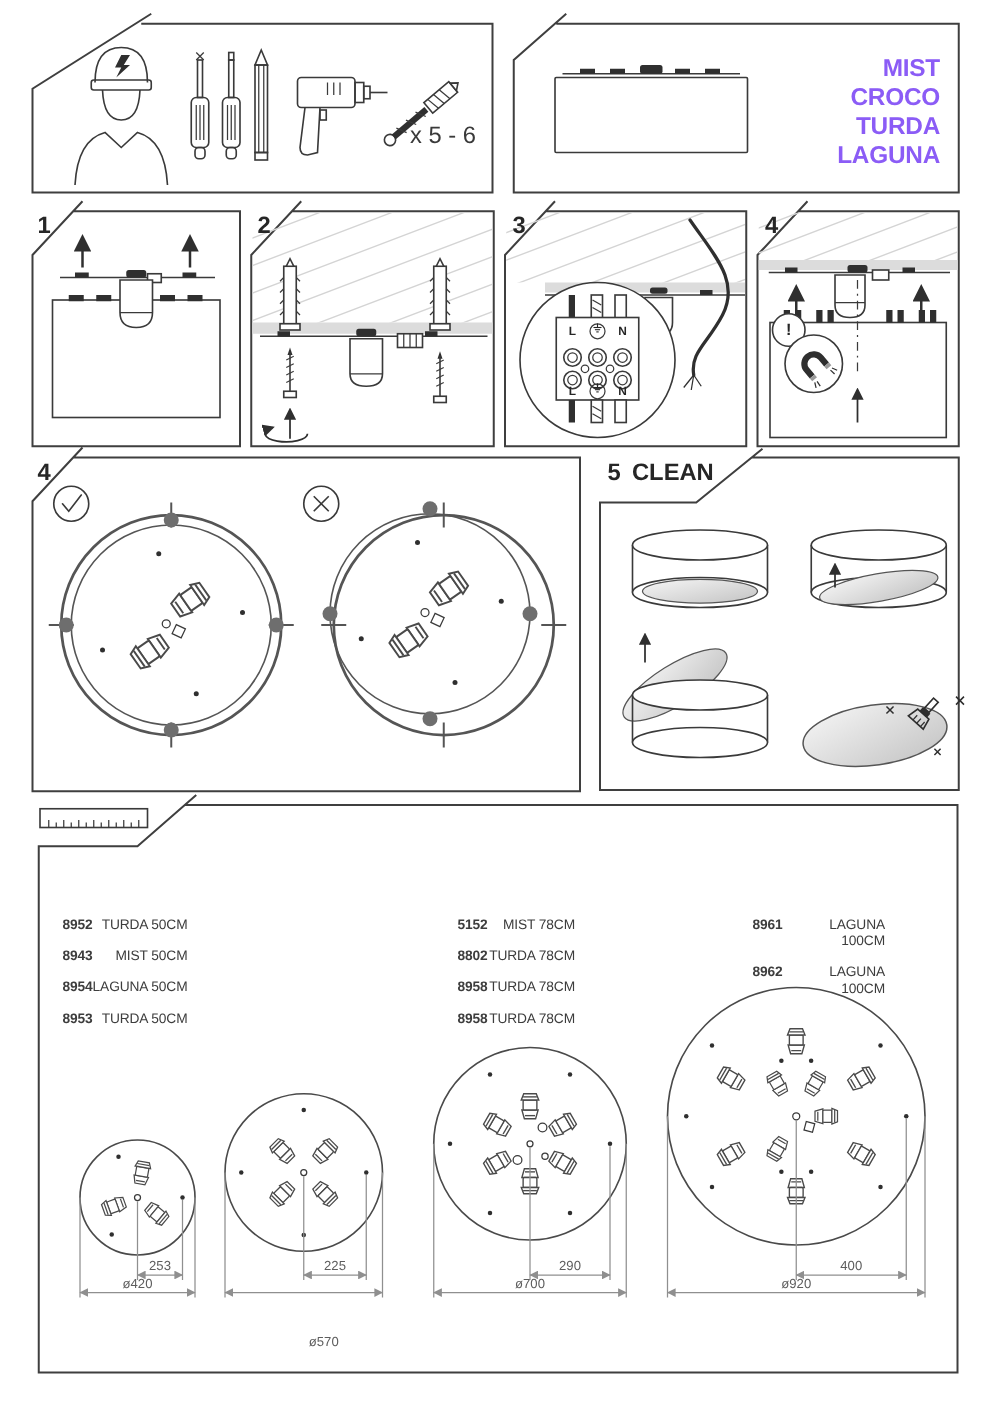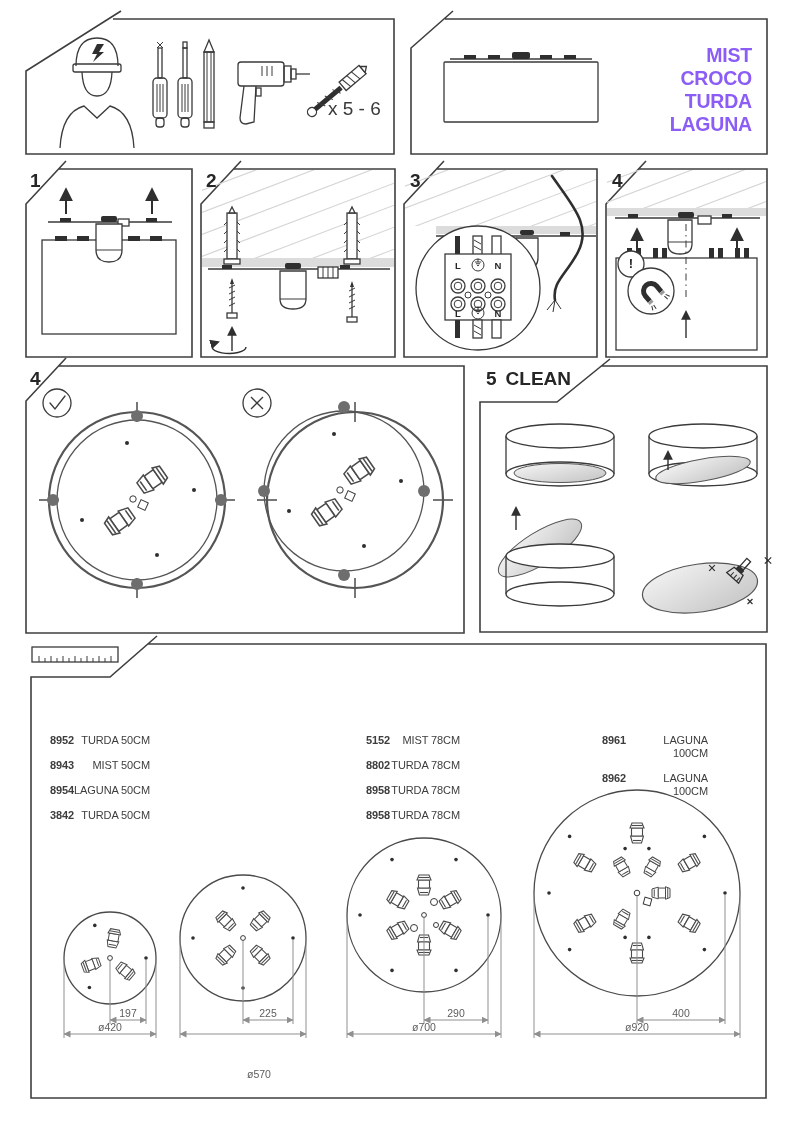--- a/index.html
+++ b/index.html
@@ -603,21 +603,21 @@
       </div>
   <div class="prow">
         <span class="pcode">8943</span>
         <span class="pname">MIST 50CM</span>
       </div>
   <div class="prow">
         <span class="pcode">8954</span>
         <span class="pname">LAGUNA 50CM</span>
       </div>
   <div class="prow">
-        <span class="pcode">3842</span>
+        <span class="pcode">8953</span>
         <span class="pname">TURDA 50CM</span>
       </div>
 </div>
 <div class="prodgrp" style="left:366px;top:722px;width:94px;">
   <div class="prow">
         <span class="pcode">5152</span>
         <span class="pname">MIST 78CM</span>
       </div>
   <div class="prow">
         <span class="pcode">8802</span>
@@ -636,21 +636,21 @@
   <div class="prow">
         <span class="pcode">8961</span>
         <span class="pname">LAGUNA 100CM</span>
       </div>
   <div class="prow">
         <span class="pcode">8962</span>
         <span class="pname">LAGUNA 100CM</span>
       </div>
 </div>
 
-<div class="dimlab" style="left:106px;top:1007px;">197</div>
+<div class="dimlab" style="left:106px;top:1007px;">253</div>
 <div class="dimlab" style="left:246px;top:1007px;">225</div>
 <div class="dimlab" style="left:434px;top:1007px;">290</div>
 <div class="dimlab" style="left:659px;top:1007px;">400</div>
 <div class="dimlab" style="left:88px;top:1021px;">ø420</div>
 <div class="dimlab" style="left:237px;top:1021px;margin-top:47px;">ø570</div>
 <div class="dimlab" style="left:402px;top:1021px;">ø700</div>
 <div class="dimlab" style="left:615px;top:1021px;">ø920</div>
 
 </div>
 

